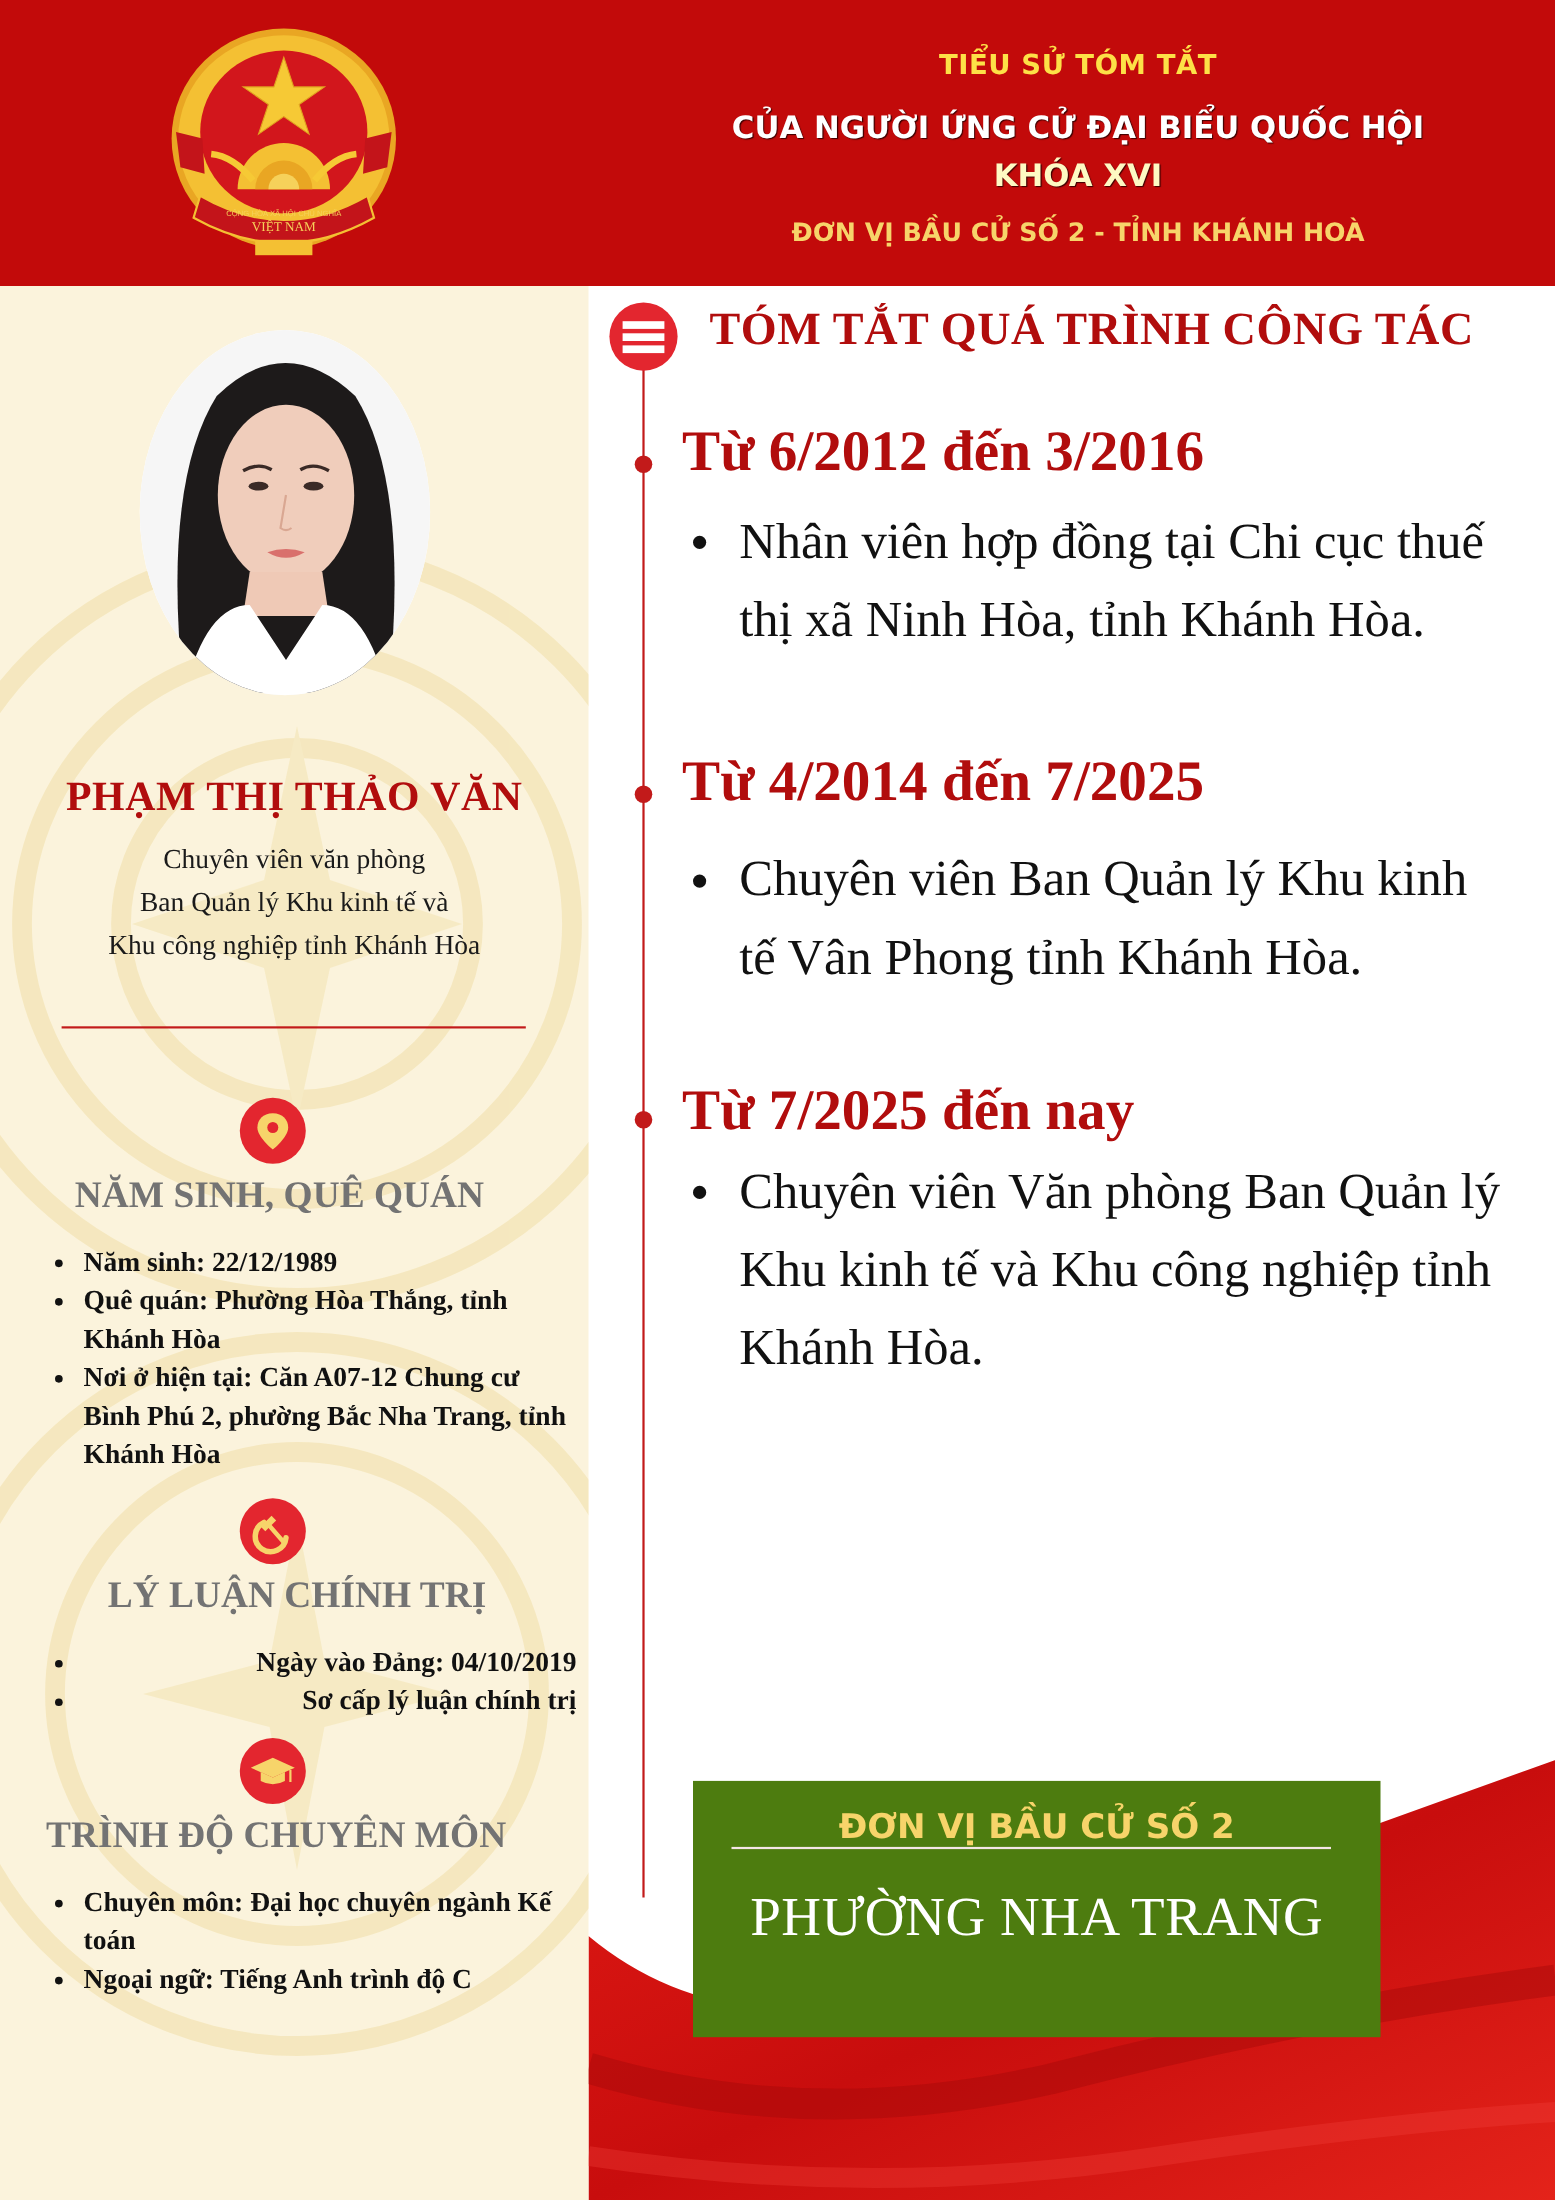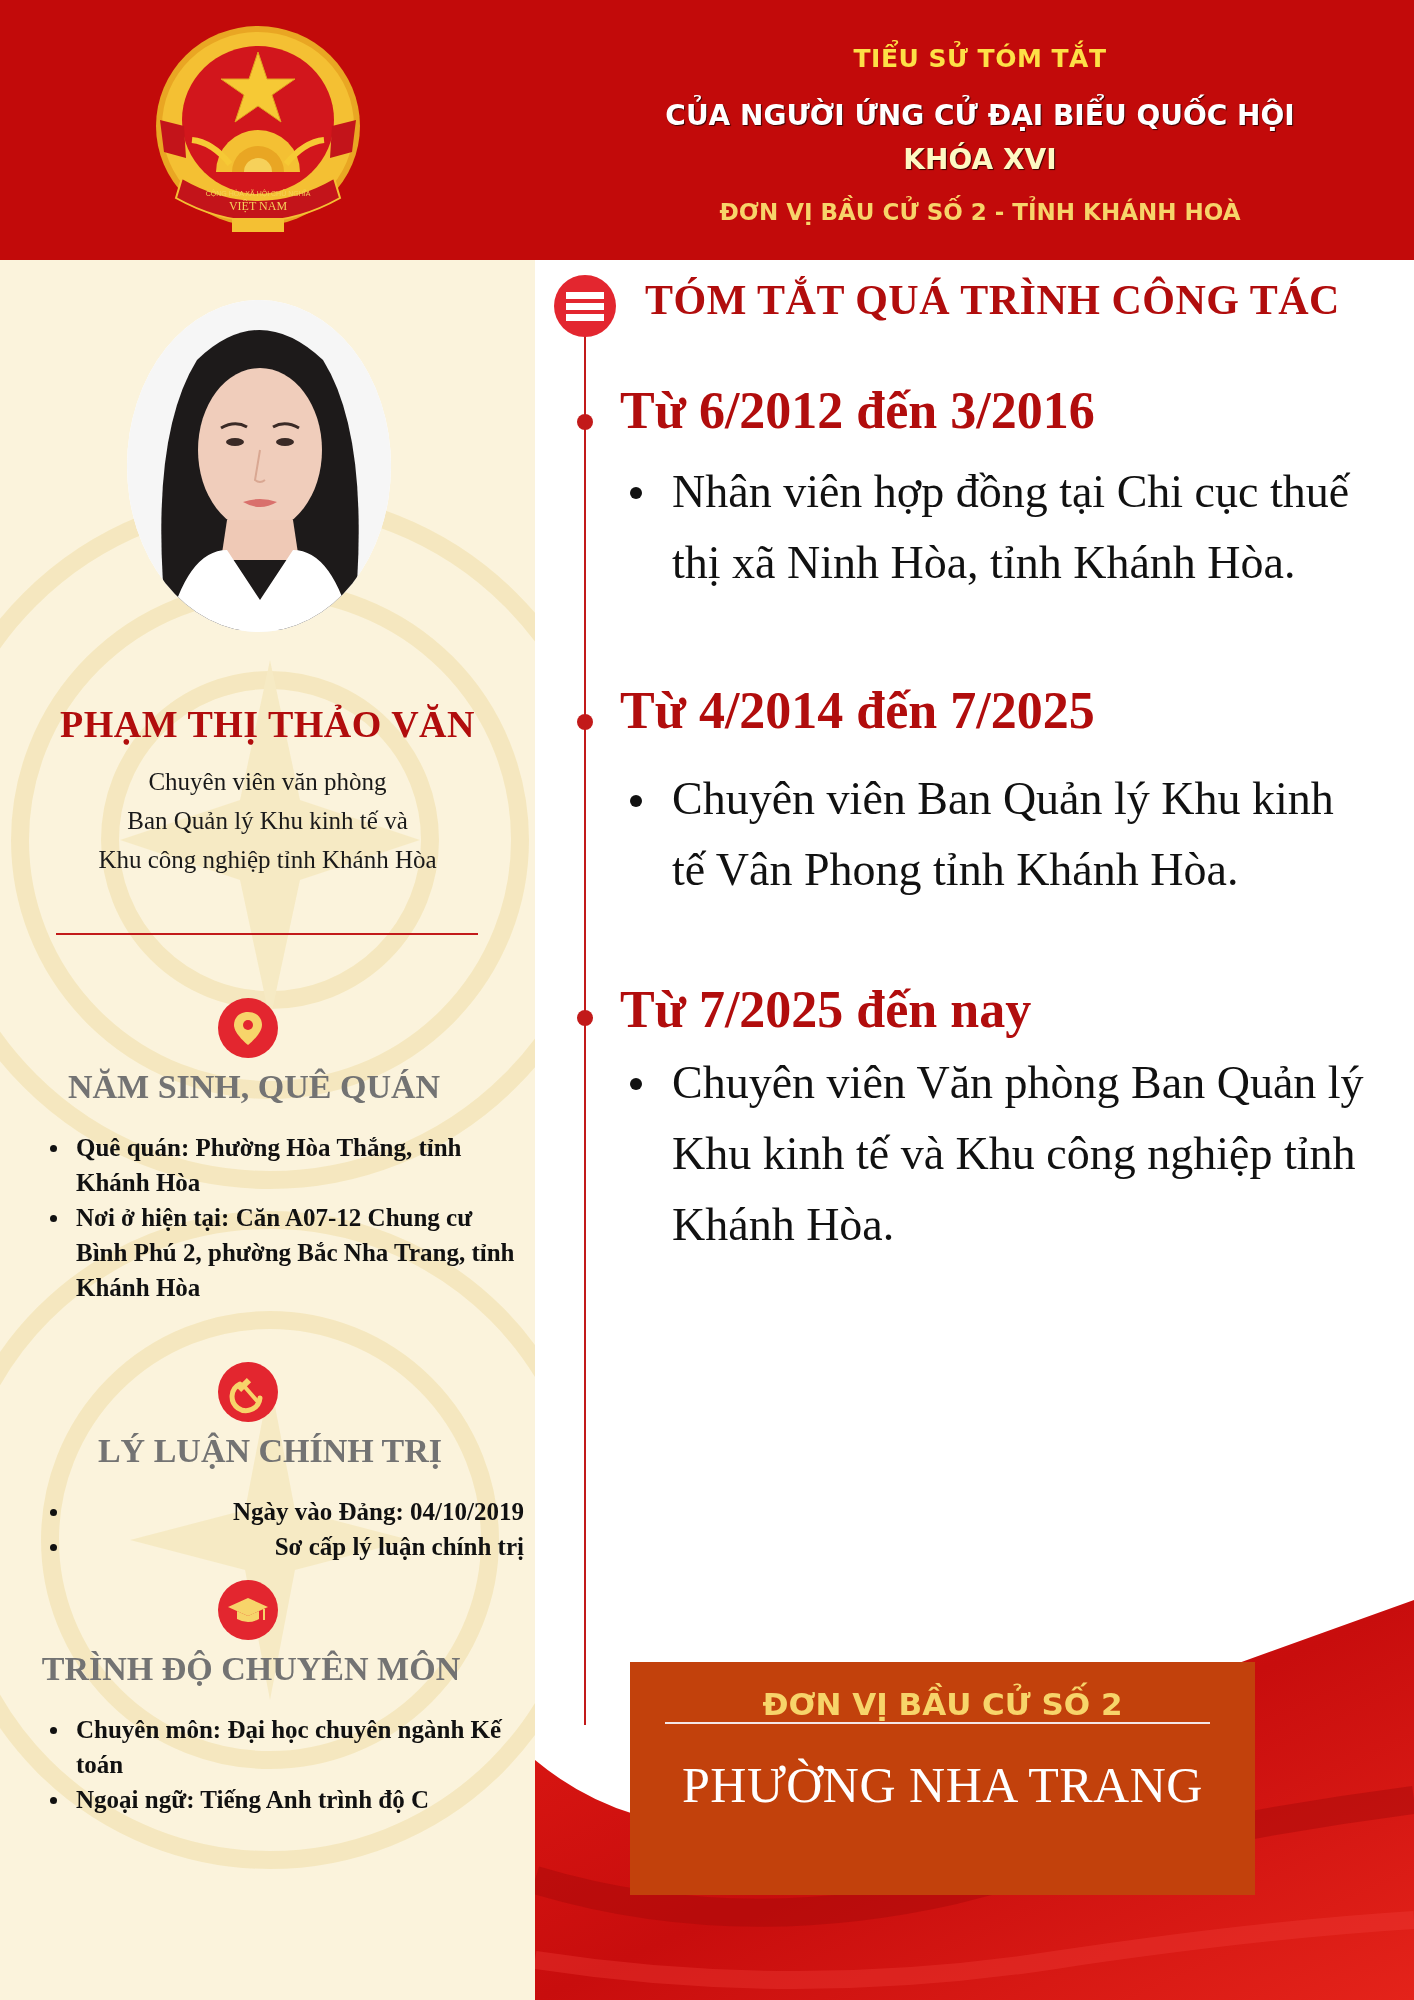--- a/index.html
+++ b/index.html
@@ -91,21 +91,21 @@
     }
     .tl-desc {
       position: absolute; left: 672px; width: 720px; font-size: 46px; line-height: 71px; color: #111111;
     }
     .tl-bullet {
       position: absolute; left: 630px; width: 12px; height: 12px; border-radius: 50%; background: #111111;
     }
 
     
     .unit-box {
-      position: absolute; left: 630px; top: 1662px; width: 625px; height: 233px; background: #c2410c;
+      position: absolute; left: 630px; top: 1619px; width: 625px; height: 233px; background: #4d7c0f;
     }
     .unit-label {
       position: absolute; left: 0; right: 0; top: 24px; text-align: center;
       font-family: "DejaVu Sans", sans-serif; font-weight: bold; font-size: 31px; color: #f7d46a;
     }
     .unit-rule {
       position: absolute; left: 35px; width: 545px; top: 60px; height: 2px; background: #f4e6e6;
       top: 61px;
     }
     .unit-name {
@@ -197,20 +197,21 @@
   <div class="divider"></div>
 
   <div class="sec-icon" style="top:738px;">
     <svg width="60" height="60" viewBox="0 0 60 60">
       <path d="M30 14 C21 14 16 20 16 27 C16 36 30 47 30 47 C30 47 44 36 44 27 C44 20 39 14 30 14 Z" fill="#f7d46a"></path>
       <circle cx="30" cy="27" r="5" fill="#e3262f"></circle>
     </svg>
   </div>
   <div class="sec-title" style="top:808px; left:4px;">NĂM SINH, QUÊ QUÁN</div>
   <ul class="sec-list" style="top:870px;">
+    <li>Năm sinh: 22/12/1989</li>
     <li>Quê quán: Phường Hòa Thắng, tỉnh Khánh Hòa</li>
     <li>Nơi ở hiện tại: Căn A07-12 Chung cư Bình Phú 2, phường Bắc Nha Trang, tỉnh Khánh Hòa</li>
   </ul>
 
   <div class="sec-icon" style="top:1102px;">
     <svg width="60" height="60" viewBox="0 0 60 60">
       <path d="M22 22 A14 14 0 1 0 42 36" stroke="#f7d46a" stroke-width="5" fill="none" stroke-linecap="round"></path>
       <rect x="19" y="20" width="14" height="6" transform="rotate(-45 26 23)" fill="#f7d46a"></rect>
       <line x1="26" y1="24" x2="40" y2="40" stroke="#f7d46a" stroke-width="4" stroke-linecap="round"></line>
     </svg>

